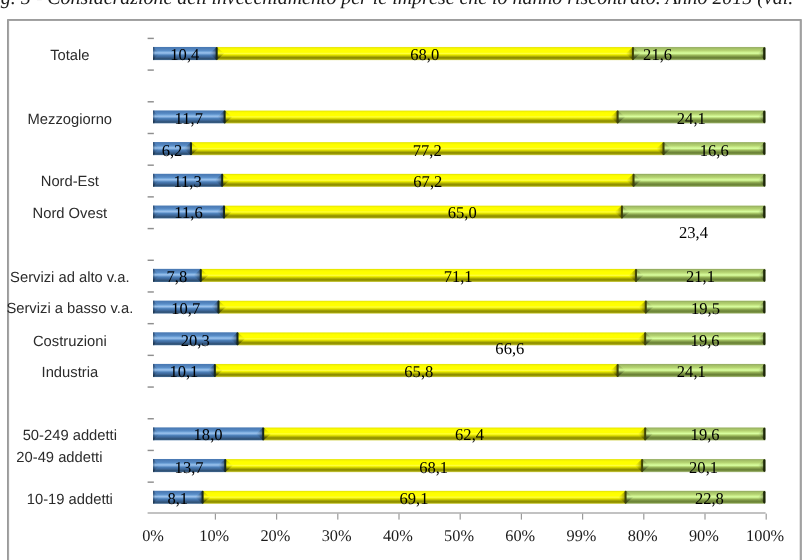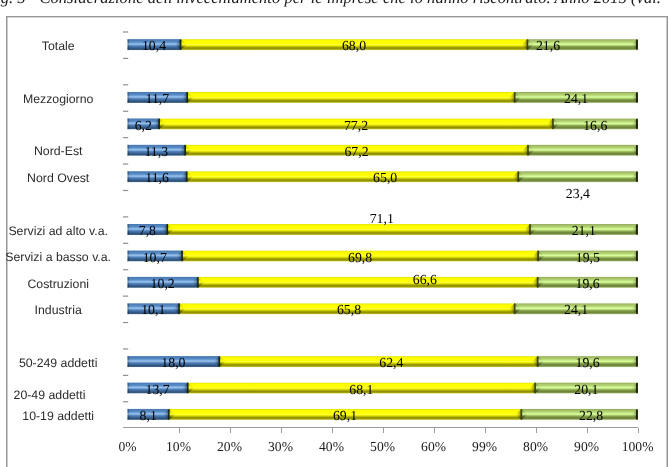--- a/index.html
+++ b/index.html
@@ -360,39 +360,38 @@
     <div class="dlab" style="left: 552.92px; width: 84.68px; top: 118.55px;">16,6</div>
     <div class="ylab" style="left: 0px; width: 116.4px; top: 144.46px;">Nord-Est</div>
     <div class="dlab" style="left: 127.5px; width: 57.64px; top: 144.96px;">11,3</div>
     <div class="dlab" style="left: 185.14px; width: 342.79px; top: 144.96px;">67,2</div>
     <div class="ylab" style="left: 0px; width: 116.4px; top: 170.87px;">Nord Ovest</div>
     <div class="dlab" style="left: 127.5px; width: 59.17px; top: 171.37px;">11,6</div>
     <div class="dlab" style="left: 186.67px; width: 397px; top: 171.37px;">65,0</div>
     <div class="dlab" style="left: 518.24px; width: 119.36px; top: 171.37px; margin-top: 16px;">23,4</div>
     <div class="ylab" style="left: 0px; width: 116.4px; top: 223.7px;">Servizi ad alto v.a.</div>
     <div class="dlab" style="left: 127.5px; width: 39.79px; top: 224.2px;">7,8</div>
-    <div class="dlab" style="left: 167.29px; width: 429px; top: 212px;">71,1</div>
+    <div class="dlab" style="left: 167.29px; width: 429px; top: 224px;">71,1</div>
     <div class="dlab" style="left: 529.97px; width: 107.63px; top: 224.2px;">21,1</div>
     <div class="ylab" style="left: 0px; width: 116.4px; top: 250.11px;">Servizi a basso v.a.</div>
     <div class="dlab" style="left: 127.5px; width: 54.58px; top: 250.61px;">10,7</div>
-    <div class="dlab" style="left: 182.08px; width: 356.05px; top: 250.61px;">69,8</div>
     <div class="dlab" style="left: 538.13px; width: 99.47px; top: 250.61px;">19,5</div>
     <div class="ylab" style="left: 0px; width: 116.4px; top: 276.53px;">Costruzioni</div>
-    <div class="dlab" style="left: 127.5px; width: 70.39px; top: 277.03px;">10,2</div>
-    <div class="dlab" style="left: 197.89px; width: 398px; top: 273px; padding-left: 28px;">66,6</div>
+    <div class="dlab" style="left: 127.5px; width: 70.39px; top: 277.03px;">20,3</div>
+    <div class="dlab" style="left: 197.89px; width: 398px; top: 284px; padding-left: 28px;">66,6</div>
     <div class="dlab" style="left: 537.62px; width: 99.98px; top: 277.03px;">19,6</div>
     <div class="ylab" style="left: 0px; width: 116.4px; top: 302.94px;">Industria</div>
     <div class="dlab" style="left: 127.5px; width: 51.52px; top: 303.44px;">10,1</div>
     <div class="dlab" style="left: 179.02px; width: 340px; top: 303.44px;">65,8</div>
     <div class="dlab" style="left: 514.67px; width: 122.93px; top: 303.44px;">24,1</div>
     <div class="ylab" style="left: 0px; width: 116.4px; top: 355.77px;">50-249 addetti</div>
     <div class="dlab" style="left: 127.5px; width: 91.82px; top: 356.27px;">18,0</div>
     <div class="dlab" style="left: 219.32px; width: 344px; top: 356.27px;">62,4</div>
     <div class="dlab" style="left: 537.62px; width: 99.98px; top: 356.27px;">19,6</div>
-    <div class="ylab" style="left: 0px; width: 99px; top: 388px;">20-49 addetti</div>
+    <div class="ylab" style="left: 0px; width: 99px; top: 374px;">20-49 addetti</div>
     <div class="dlab" style="left: 127.5px; width: 60.19px; top: 382.68px;">13,7</div>
     <div class="dlab" style="left: 187.69px; width: 347.38px; top: 382.68px;">68,1</div>
     <div class="dlab" style="left: 535.07px; width: 102.53px; top: 382.68px;">20,1</div>
     <div class="ylab" style="left: 0px; width: 116.4px; top: 408.59px;">10-19 addetti</div>
     <div class="dlab" style="left: 127.5px; width: 41.32px; top: 409.09px;">8,1</div>
     <div class="dlab" style="left: 168.82px; width: 352.48px; top: 409.09px;">69,1</div>
     <div class="dlab" style="left: 533px; width: 116.3px; top: 409.09px;">22,8</div>
     <div class="xlab" style="left: 97.5px;">0%</div>
     <div class="xtick" style="left: 178.51px;"></div>
     <div class="xlab" style="left: 148.51px;">10%</div>

